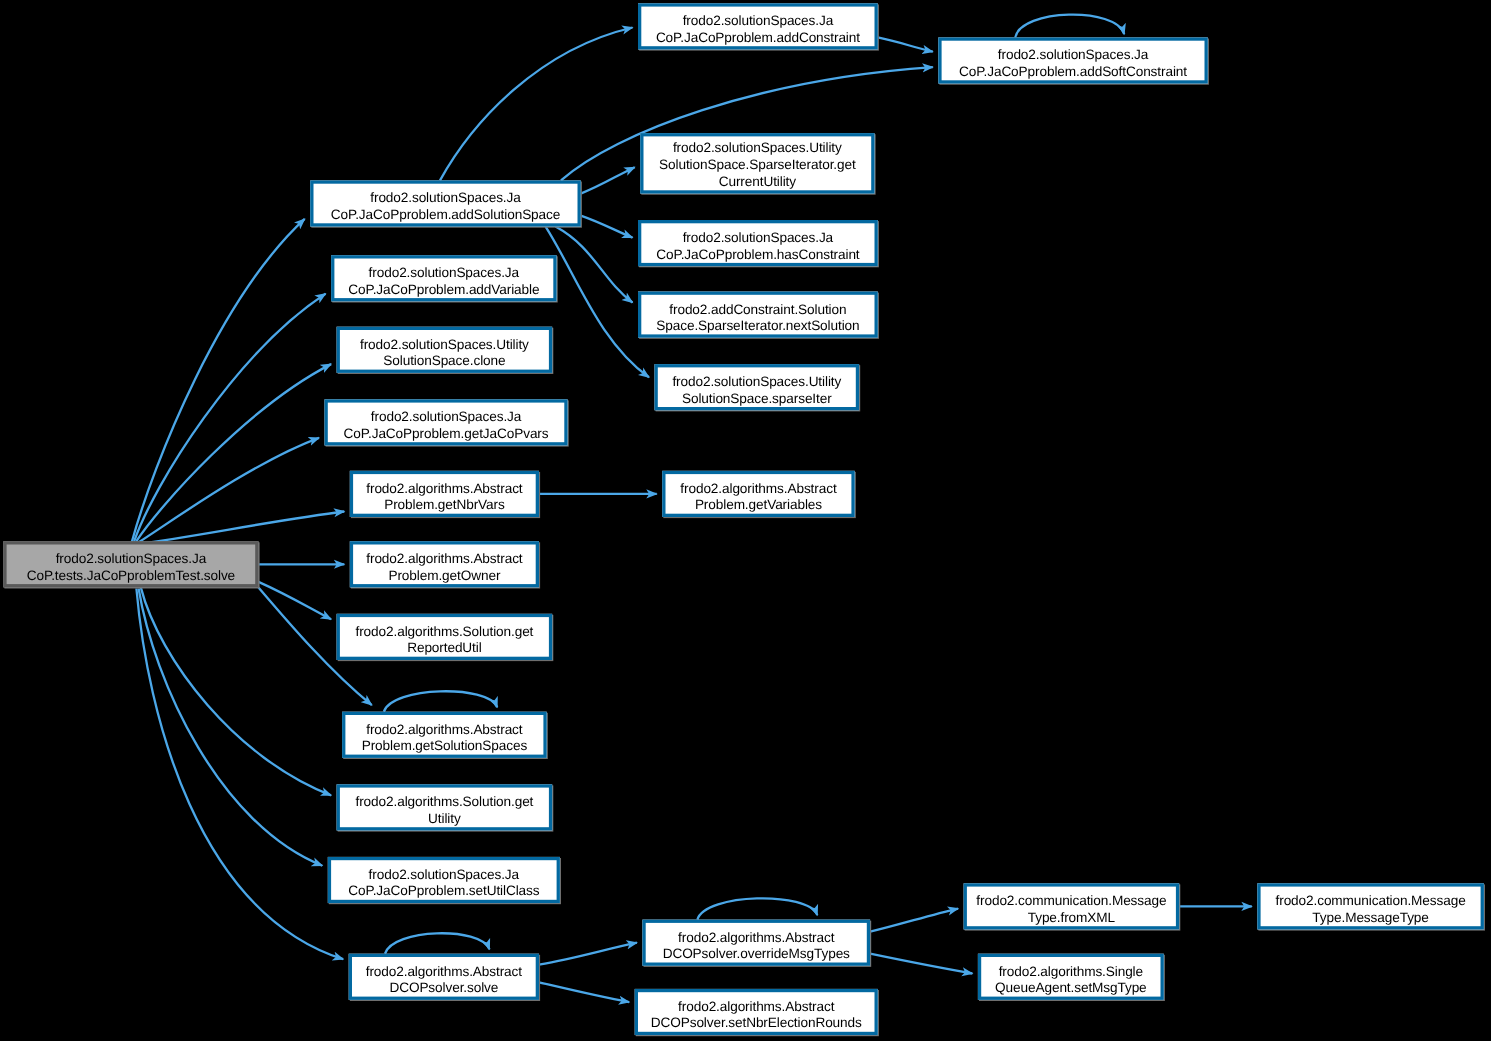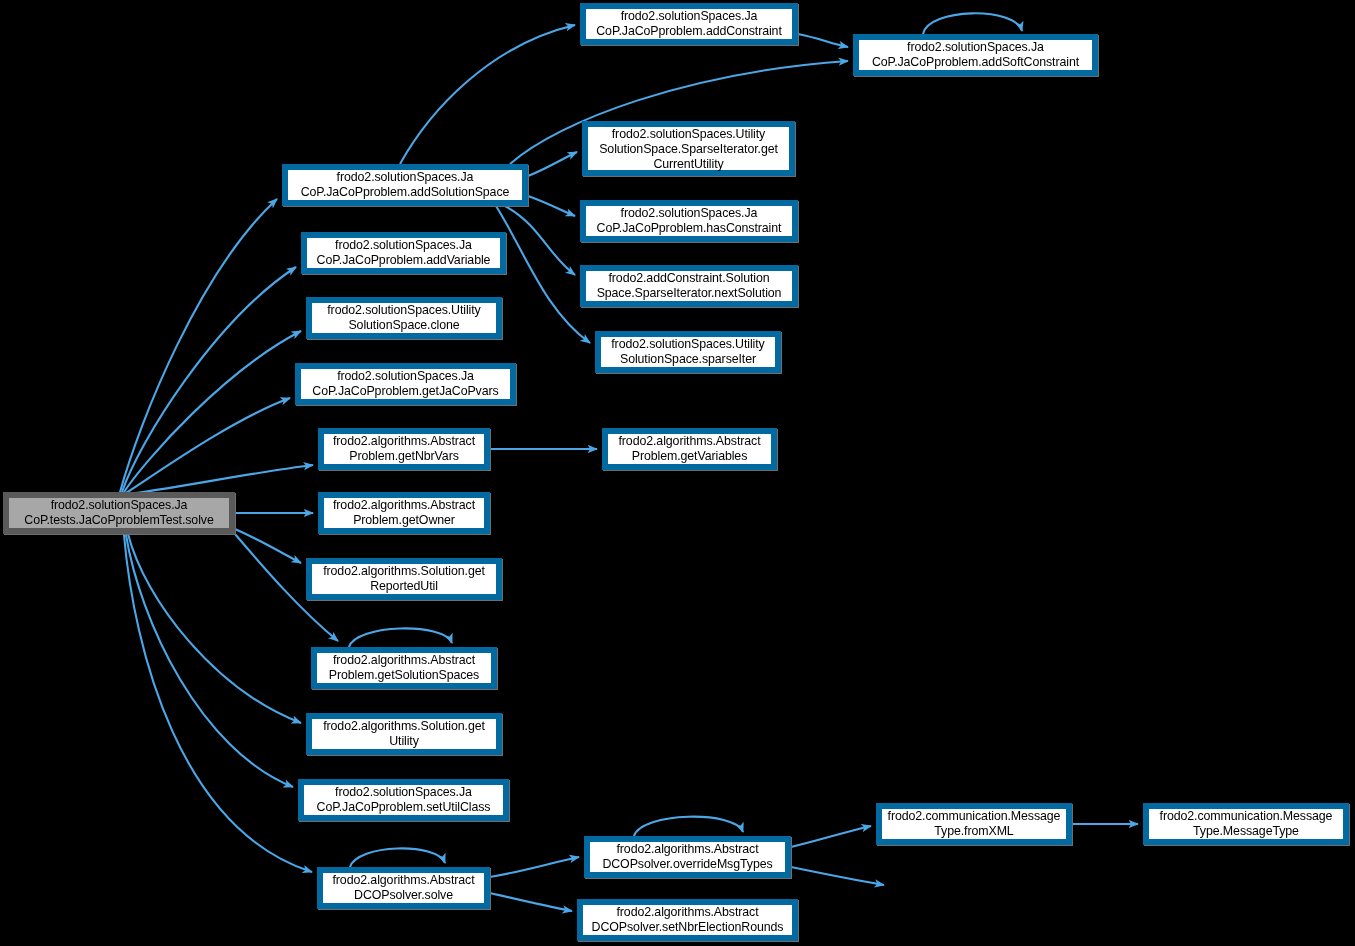--- a/index.html
+++ b/index.html
@@ -1,20 +1,20 @@
 <!DOCTYPE html>
 <html><head>
 <meta charset="utf-8">
 <style>
   html,body{margin:0;padding:0;background:#000;}
   #canvas{position:relative;width:1355px;height:946px;background:#000;overflow:hidden;
           font-family:"Liberation Sans","DejaVu Sans",sans-serif;}
   #edges{position:absolute;left:0;top:0;width:1355px;height:946px;}
-  .node{position:absolute;box-sizing:border-box;background:#ffffff;border:6px solid #0369a1;
-        display:flex;align-items:flex-start;justify-content:center;text-align:center;
+  .node{position:absolute;box-sizing:border-box;background:#ffffff;border:3px solid #0369a1;
+        display:flex;align-items:flex-end;justify-content:center;text-align:center;
         color:#000;font-size:12.4px;line-height:15.2px;letter-spacing:-0.1px;
         box-shadow:1px 1px 0 0 #6e6e6e;}
   .node.root{background:#a7a7a7;border-color:#5a5a5a;}
   .node span{display:block;padding:0 3px;white-space:pre-line;}
 </style>
 </head>
 <body>
 
 <div id="canvas">
 
@@ -150,14 +150,18 @@
 DCOPsolver.setNbrElectionRounds</span>
   </div>
   <div class="node" style="left:876px;top:803px;width:196px;height:42px;">
     <span>frodo2.communication.Message
 Type.fromXML</span>
   </div>
   <div class="node" style="left:1143px;top:803px;width:206px;height:42px;">
     <span>frodo2.communication.Message
 Type.MessageType</span>
   </div>
+  <div class="node" style="left:889px;top:867px;width:169px;height:42px;">
+    <span>frodo2.algorithms.Single
+QueueAgent.setMsgType</span>
+  </div>
 
 </div>
 
 </body></html>

